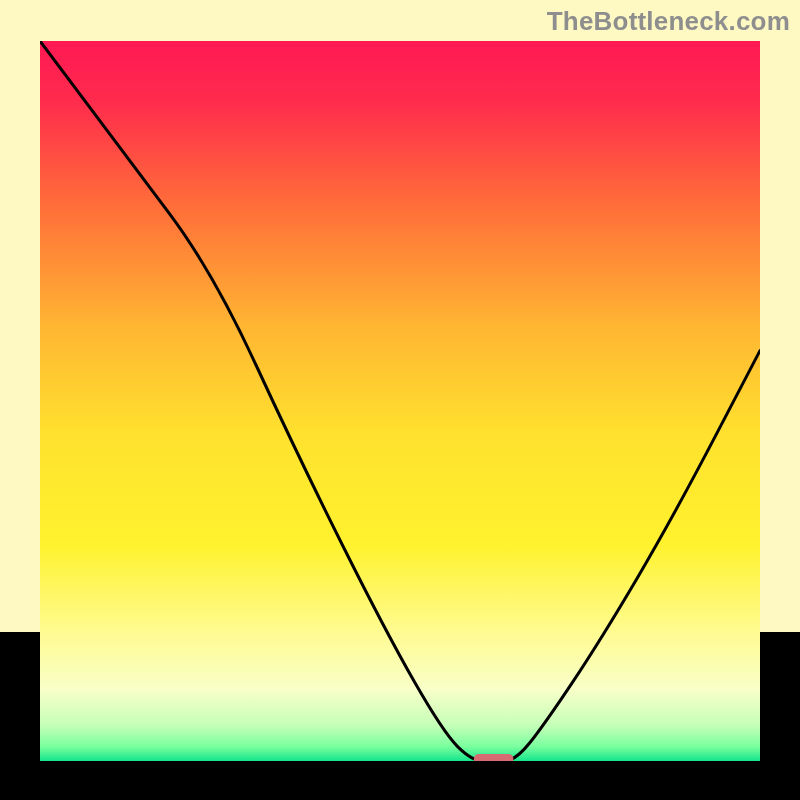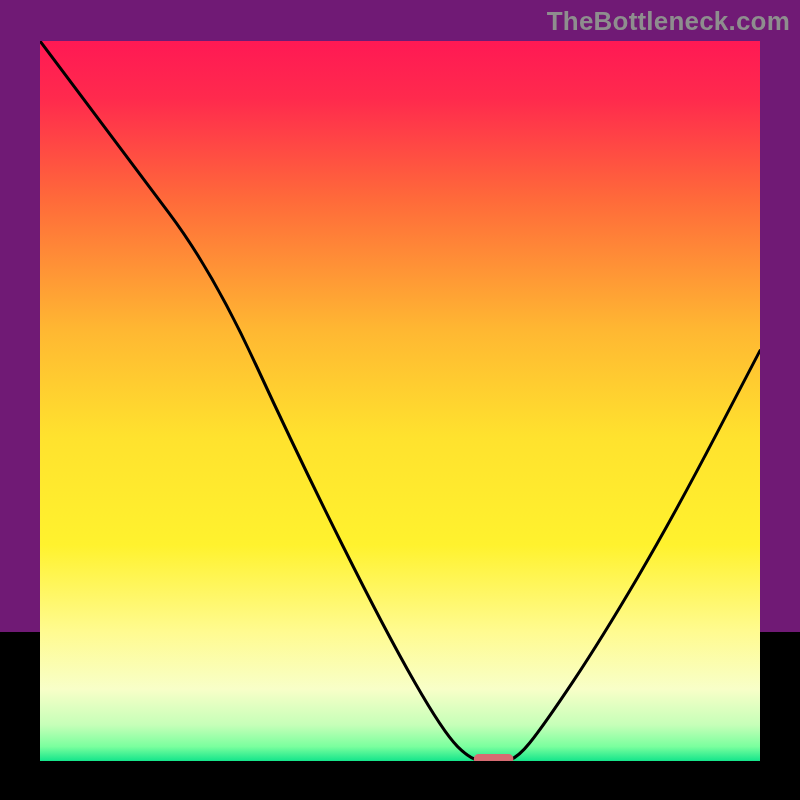--- a/index.html
+++ b/index.html
@@ -9,21 +9,21 @@
     height: 800px;
     background: #000;
     overflow: hidden;
   }
   .frame {
     position: absolute;
     top: 0;
     left: 0;
     width: 800px;
     height: 632px;
-    background: #701a75;
+    background: #fef9c3;
   }
   .watermark {
     position: absolute;
     top: 6px;
     right: 10px;
     font-family: Arial, Helvetica, sans-serif;
     font-size: 26px;
     font-weight: bold;
     color: #8e8e8e;
     letter-spacing: 0.2px;

